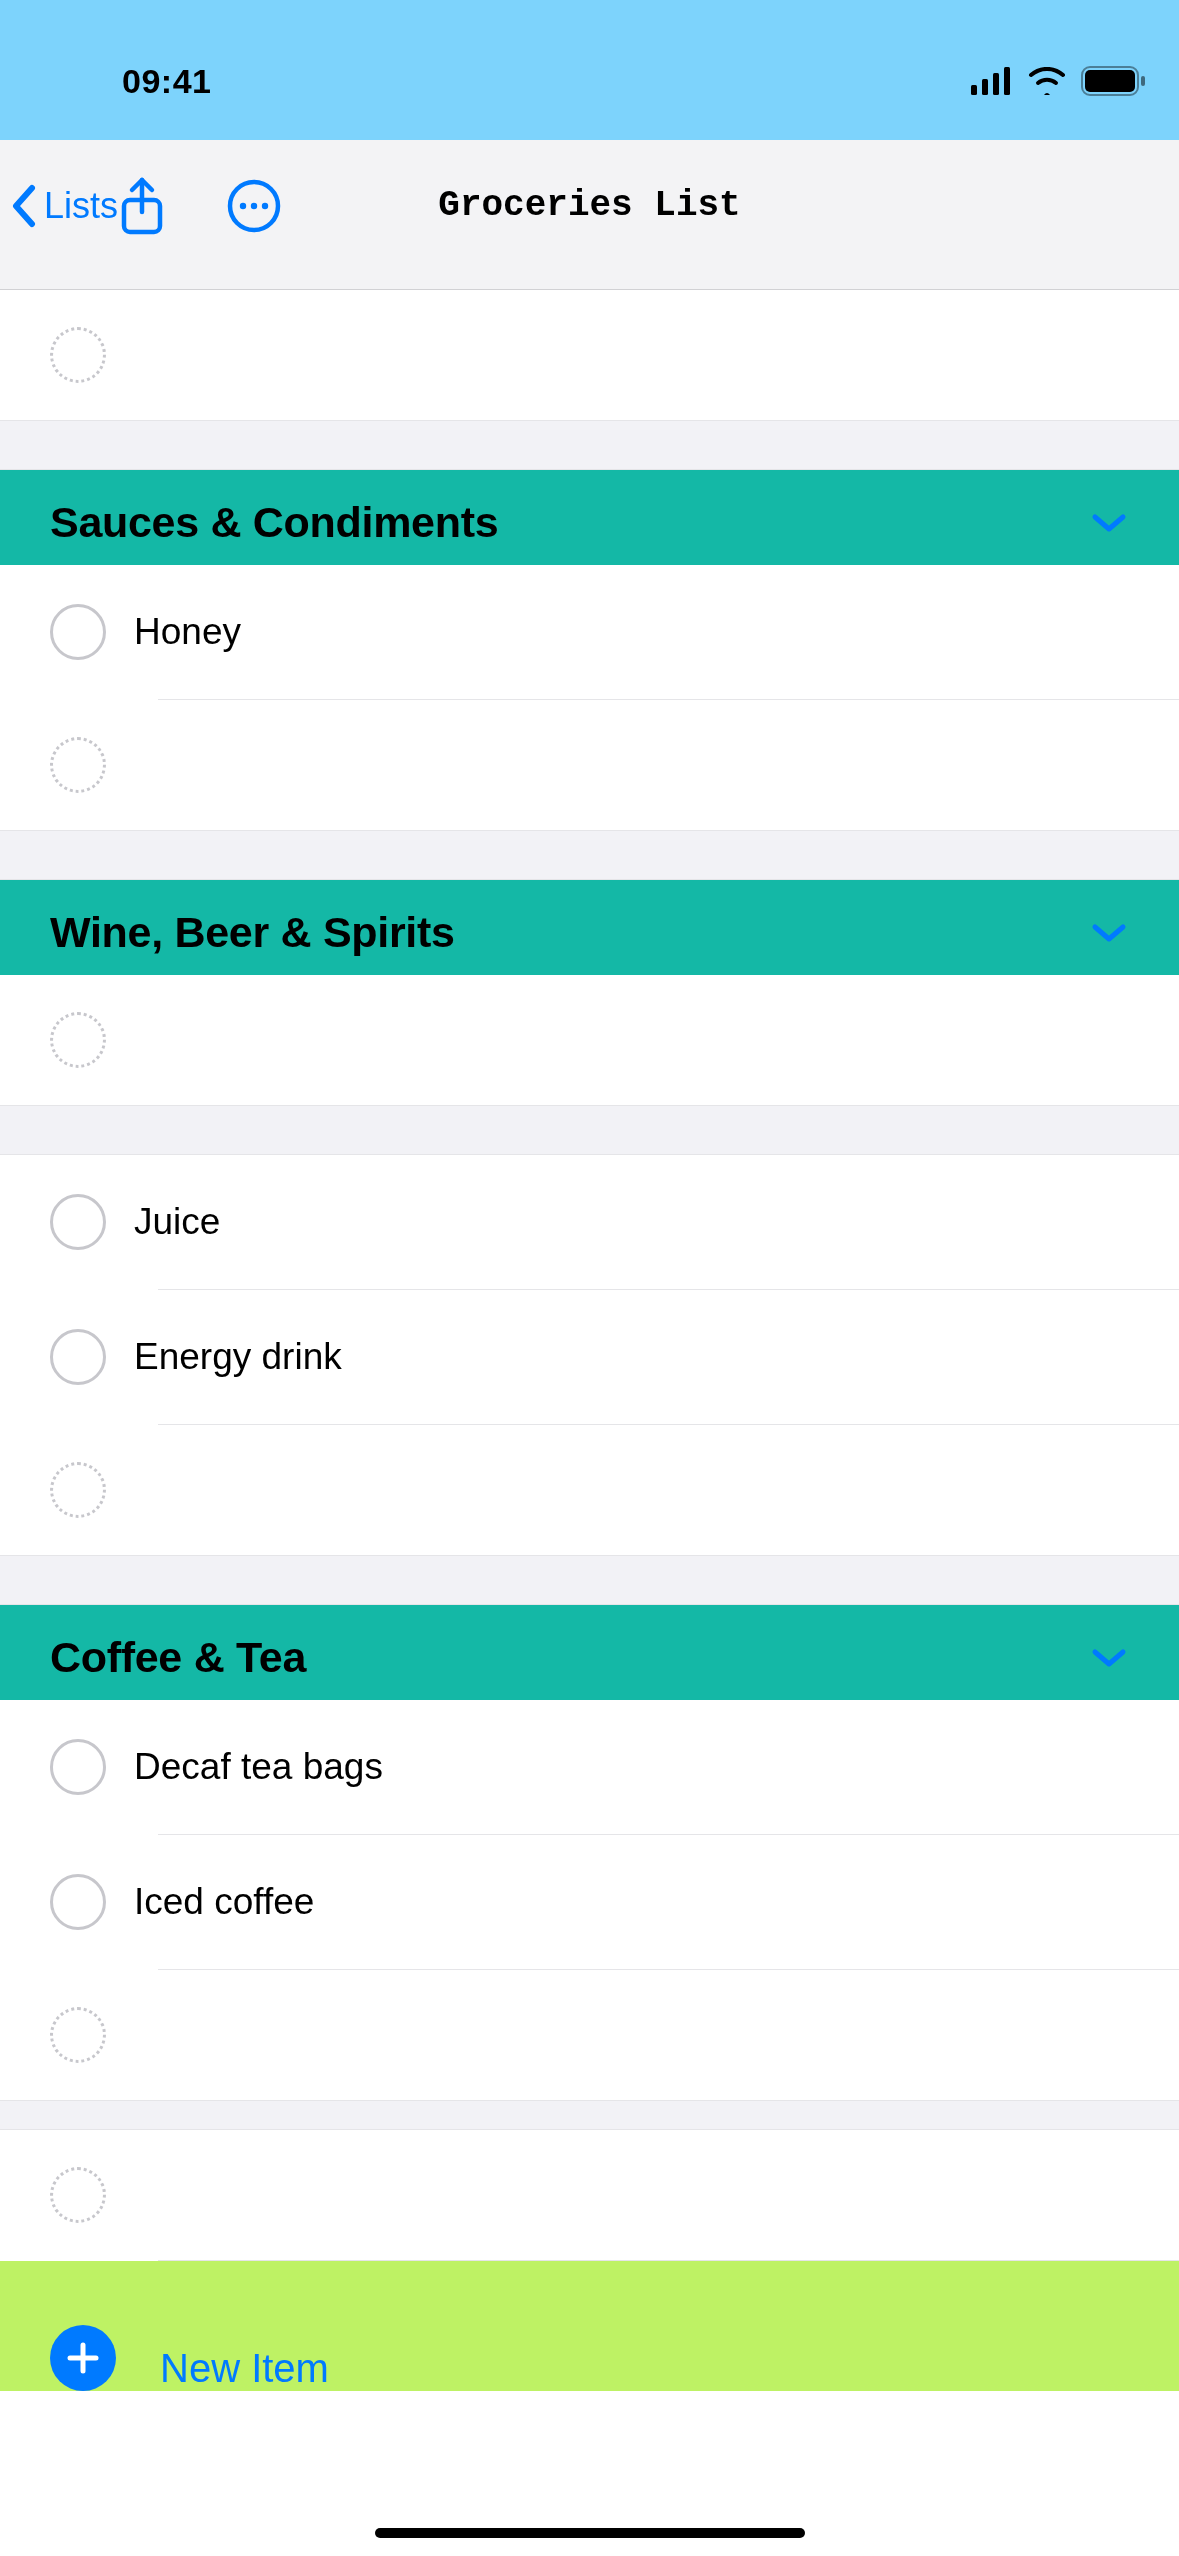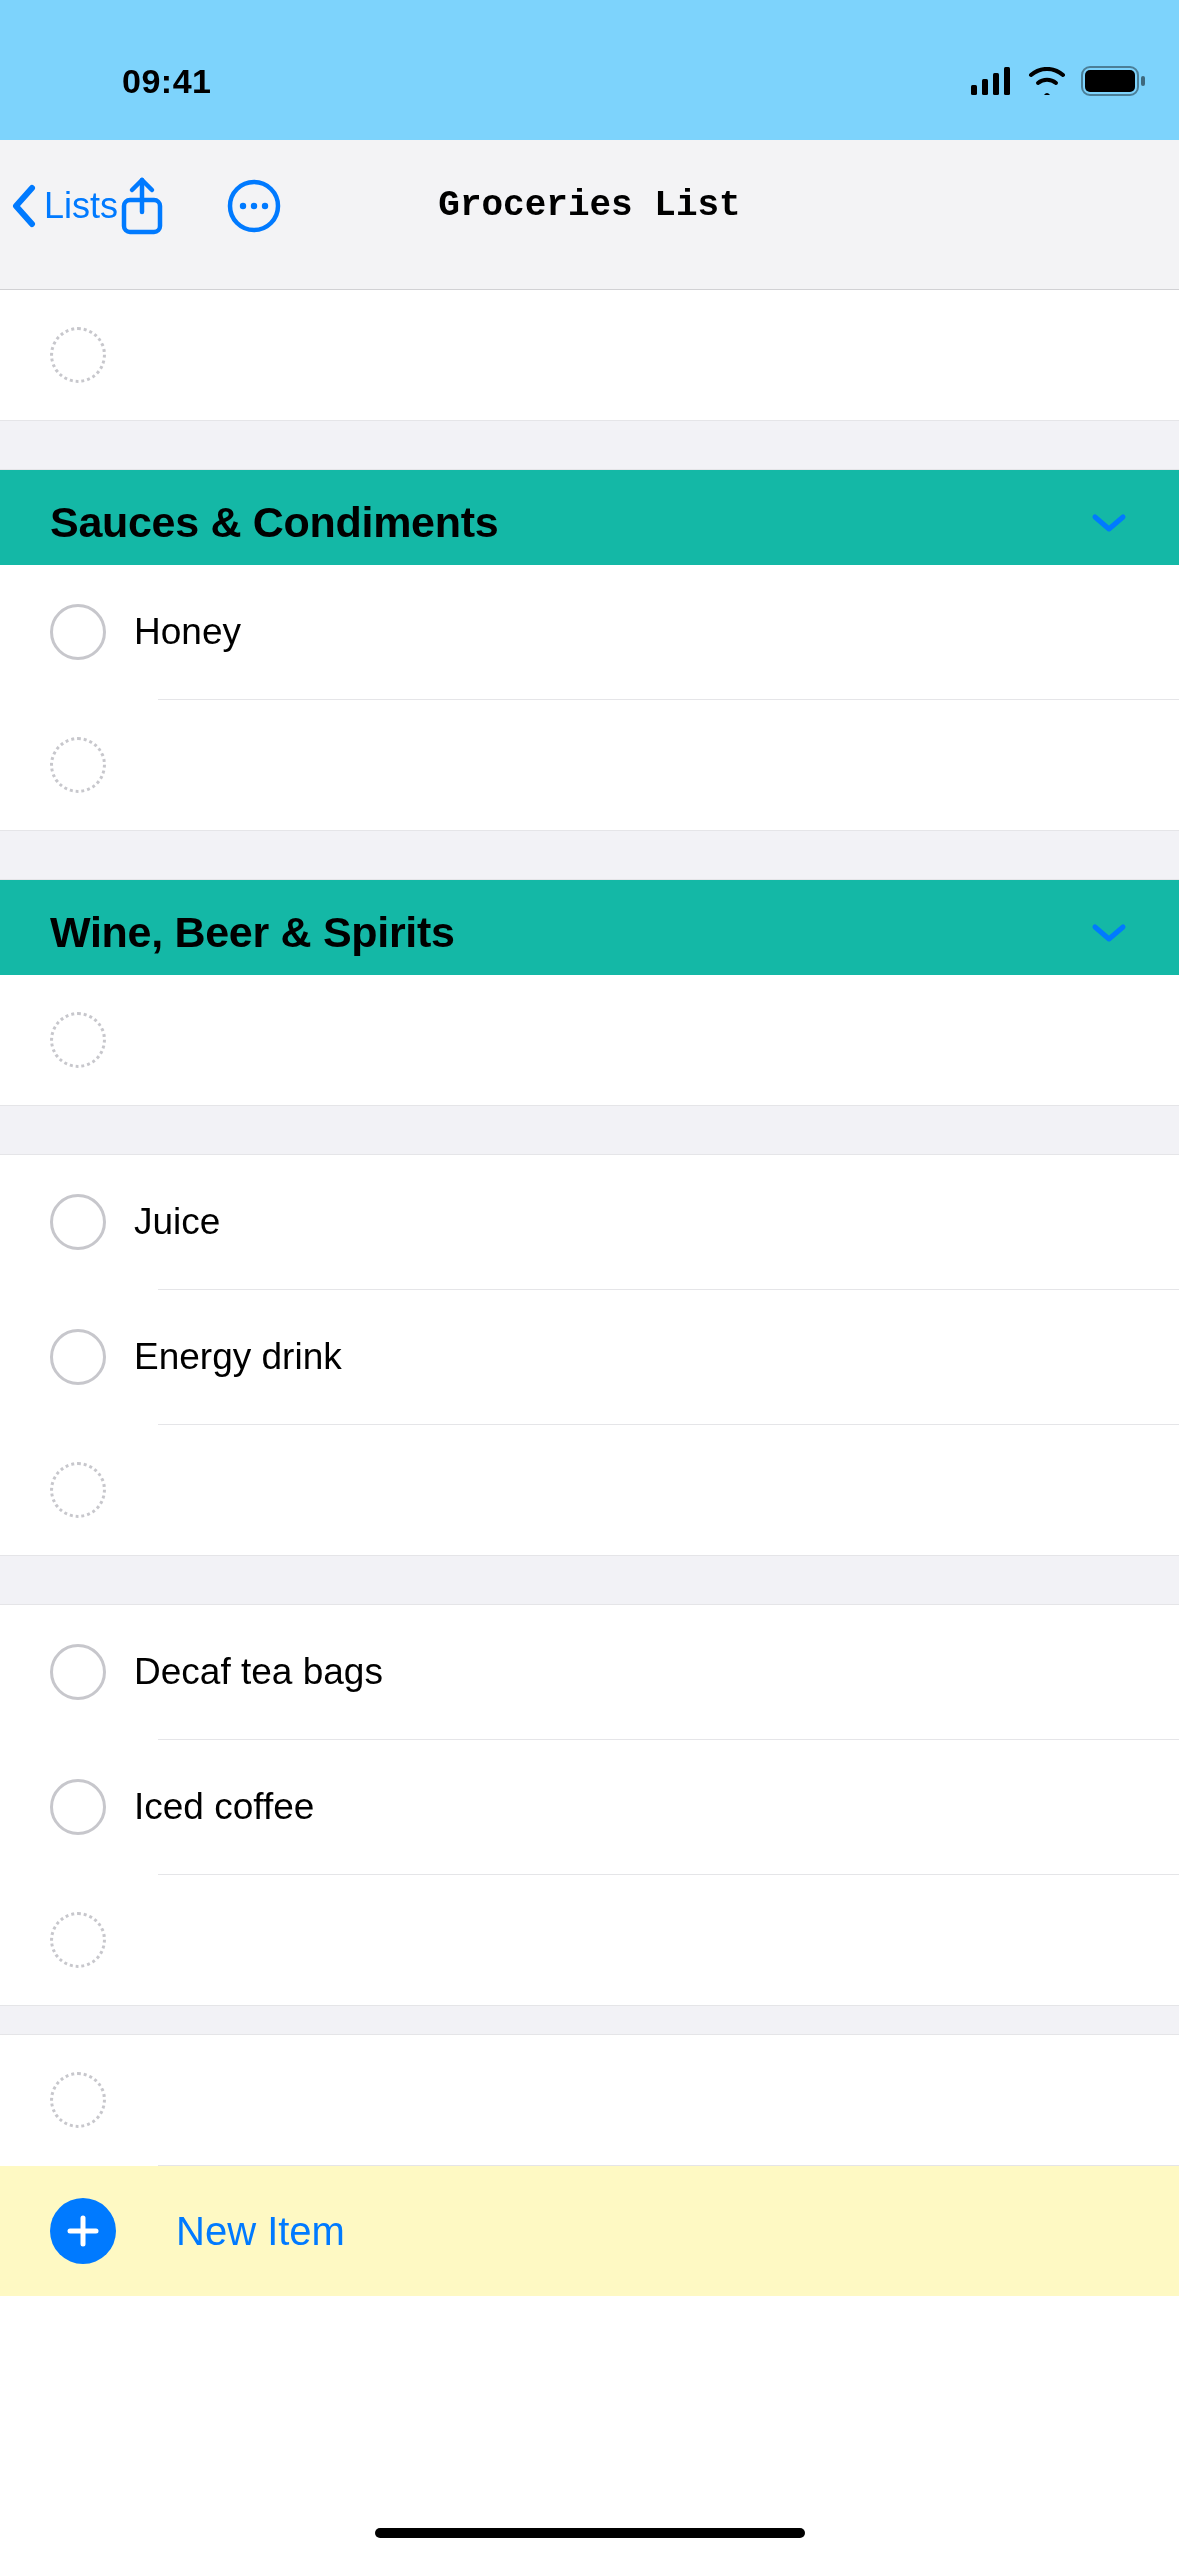--- a/index.html
+++ b/index.html
@@ -122,25 +122,25 @@
       margin-left: 28px;
       flex: 1;
     }
     .item-divider {
       height: 1px;
       background: #e5e5e8;
       margin-left: 158px;
     }
     .new-item-row {
       display: flex;
-      align-items: center;
+      align-items: flex-end;
       padding: 0 50px;
       height: 130px;
-      background: #fef9c3;
-      gap: 60px;
+      background: #bef264;
+      gap: 44px;
     }
     .plus-circle {
       width: 66px;
       height: 66px;
       background: #007aff;
       border-radius: 50%;
       display: flex;
       align-items: center;
       justify-content: center;
       color: #fff;
@@ -257,20 +257,26 @@
     <div class="item-circle"></div>
     <div class="item-label">Energy drink</div>
   </div>
   <div class="item-divider"></div>
   <div class="dotted-row">
     <div class="dotted-circle"></div>
   </div>
 
   <div class="section-gap"></div>
 
+  <div class="section-header">
+    <h2>Coffee &amp; Tea</h2>
+    <svg class="chevron-down-icon" width="40" height="24" viewBox="0 0 40 24">
+      <polyline points="6,6 20,18 34,6" stroke="#007aff" stroke-width="5" fill="none" stroke-linecap="round" stroke-linejoin="round"></polyline>
+    </svg>
+  </div>
   <div class="item-row">
     <div class="item-circle"></div>
     <div class="item-label">Decaf tea bags</div>
   </div>
   <div class="item-divider"></div>
   <div class="item-row">
     <div class="item-circle"></div>
     <div class="item-label">Iced coffee</div>
   </div>
   <div class="item-divider"></div>

